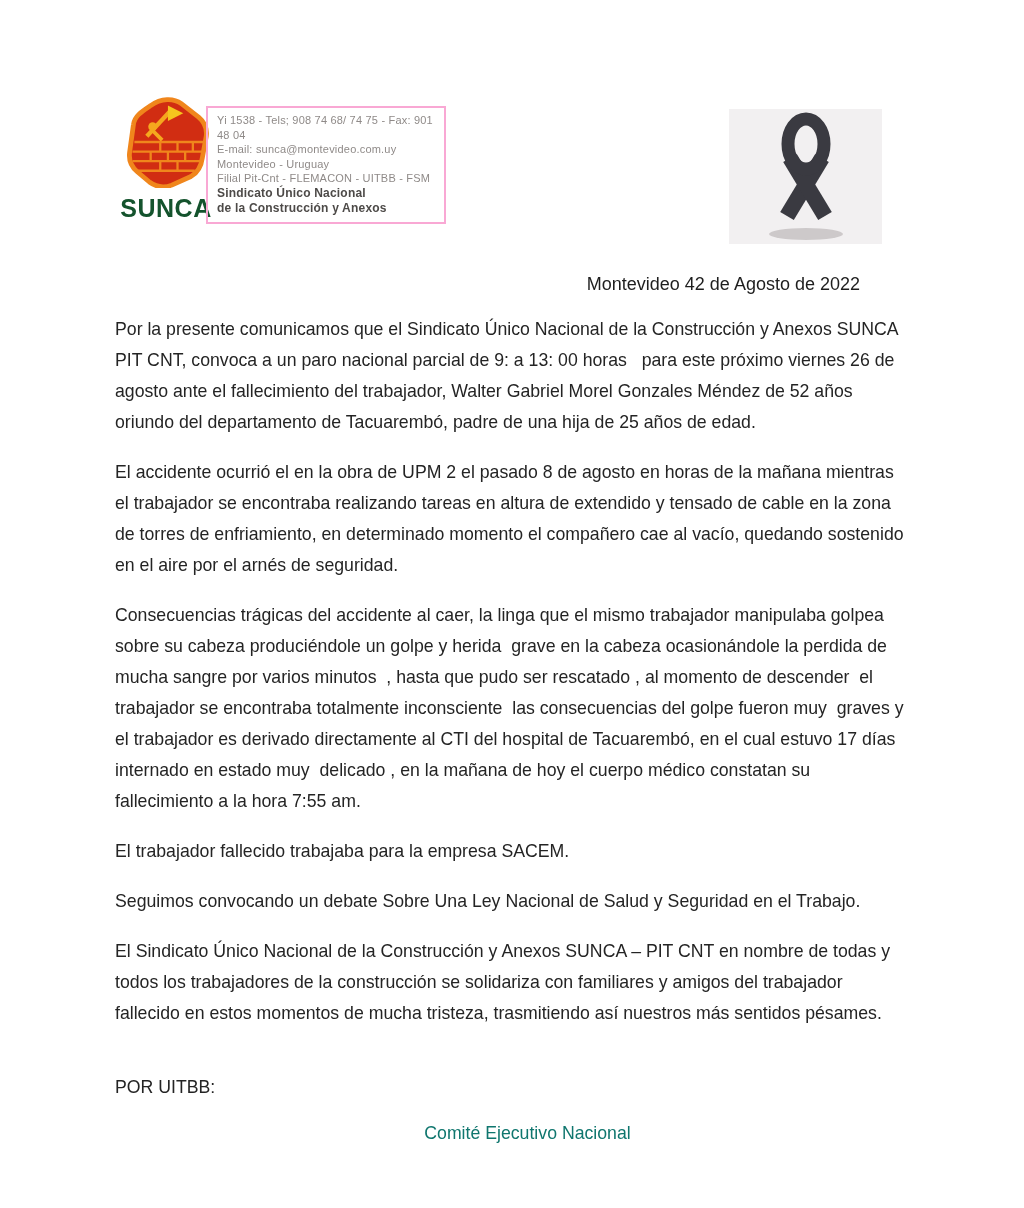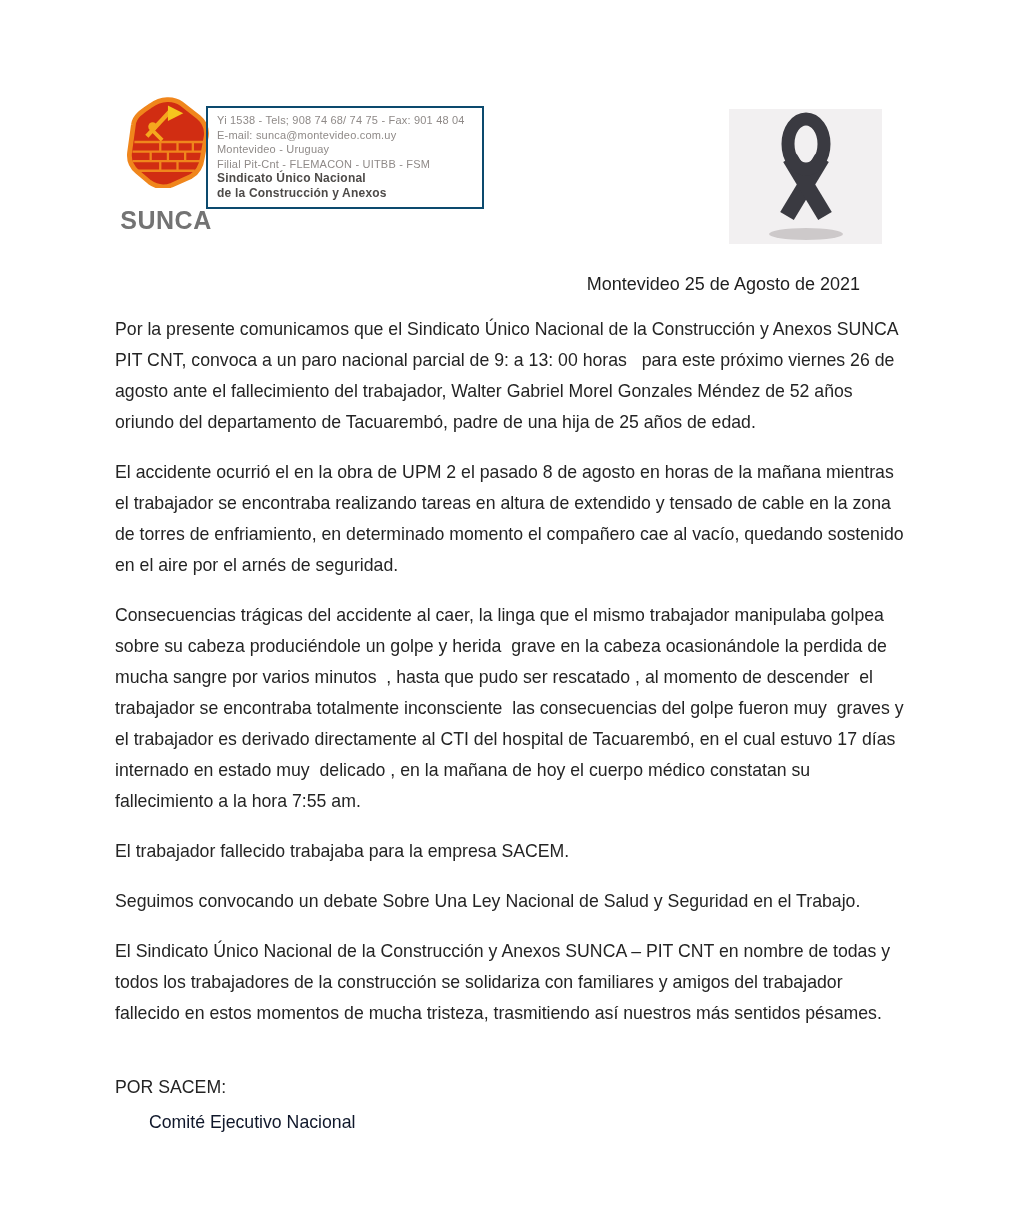--- a/index.html
+++ b/index.html
@@ -16,32 +16,32 @@
 
   
   .logo-wrap {
     position: absolute;
     left: 114px;
     top: 96px;
     width: 104px;
     text-align: center;
   }
   .logo-text {
-    margin-top: 14px;
+    margin-top: 2px;
     font-size: 25px;
     font-weight: 700;
     letter-spacing: 0.5px;
-    color: #737373;
+    color: #14532d;
   }
   .contact-box {
     position: absolute;
     left: 206px;
     top: 106px;
-    width: 278px;
-    border: 2px solid #0c4a6e;
+    width: 240px;
+    border: 2px solid #f9a8d4;
     padding: 5px 9px 6px 9px;
     font-size: 11px;
     line-height: 14.5px;
     color: #8f8a88;
     letter-spacing: 0.2px;
   }
   .contact-box .org-line {
     color: #4d4a48;
     font-weight: 700;
     font-size: 12px;
@@ -85,23 +85,24 @@
     white-space: pre-wrap;
   }
   .signature {
     margin-top: 43px;
   }
   .sig-por {
     font-size: 17.7px;
     color: #242424;
   }
   .sig-committee {
-    margin-top: 4px;
+    margin-top: 15px;
+    text-align: center;
     font-size: 17.7px;
-    color: #0f172a;
+    color: #0f766e;
     padding-left: 34px;
   }
 </style>
 </head>
 <body>
 
 <div class="page">
 
   <div class="logo-wrap">
     <svg width="96" height="92" viewBox="0 0 100 96">
@@ -141,29 +142,29 @@
 
   <div class="ribbon-box">
     <svg width="112" height="130" viewBox="0 0 110 130">
       <ellipse cx="55" cy="122" rx="37" ry="6" fill="#cdc9ca"></ellipse>
       <path d="M64.2 41.9 L29.2 99.9 L42.8 108.1 L77.8 50.1 Z" fill="#3a3a41"></path>
       <path d="M45.8 41.9 L80.8 99.9 L67.2 108.1 L32.2 50.1 Z" fill="#3a3a41"></path>
       <ellipse cx="55" cy="32" rx="18" ry="25" fill="none" stroke="#3a3a41" stroke-width="13"></ellipse>
     </svg>
   </div>
 
-  <div class="date-line">Montevideo 25 de Agosto de 2021</div>
+  <div class="date-line">Montevideo 42 de Agosto de 2022</div>
 
   <div class="letter-body">
     <p>Por la presente comunicamos que el Sindicato Único Nacional de la Construcción y Anexos SUNCA PIT CNT, convoca a un paro nacional parcial de 9: a 13: 00 horas   para este próximo viernes 26 de agosto ante el fallecimiento del trabajador, Walter Gabriel Morel Gonzales Méndez de 52 años oriundo del departamento de Tacuarembó, padre de una hija de 25 años de edad.</p>
     <p>El accidente ocurrió el en la obra de UPM 2 el pasado 8 de agosto en horas de la mañana mientras el trabajador se encontraba realizando tareas en altura de extendido y tensado de cable en la zona de torres de enfriamiento, en determinado momento el compañero cae al vacío, quedando sostenido en el aire por el arnés de seguridad.</p>
     <p>Consecuencias trágicas del accidente al caer, la linga que el mismo trabajador manipulaba golpea sobre su cabeza produciéndole un golpe y herida  grave en la cabeza ocasionándole la perdida de mucha sangre por varios minutos  , hasta que pudo ser rescatado , al momento de descender  el trabajador se encontraba totalmente inconsciente  las consecuencias del golpe fueron muy  graves y el trabajador es derivado directamente al CTI del hospital de Tacuarembó, en el cual estuvo 17 días internado en estado muy  delicado , en la mañana de hoy el cuerpo médico constatan su fallecimiento a la hora 7:55 am.</p>
     <p>El trabajador fallecido trabajaba para la empresa SACEM.</p>
     <p>Seguimos convocando un debate Sobre Una Ley Nacional de Salud y Seguridad en el Trabajo.</p>
     <p>El Sindicato Único Nacional de la Construcción y Anexos SUNCA – PIT CNT en nombre de todas y todos los trabajadores de la construcción se solidariza con familiares y amigos del trabajador fallecido en estos momentos de mucha tristeza, trasmitiendo así nuestros más sentidos pésames.</p>
 
     <div class="signature">
-      <div class="sig-por">POR SACEM:</div>
+      <div class="sig-por">POR UITBB:</div>
       <div class="sig-committee">Comité Ejecutivo Nacional</div>
     </div>
   </div>
 
 </div>
 
 </body></html>

